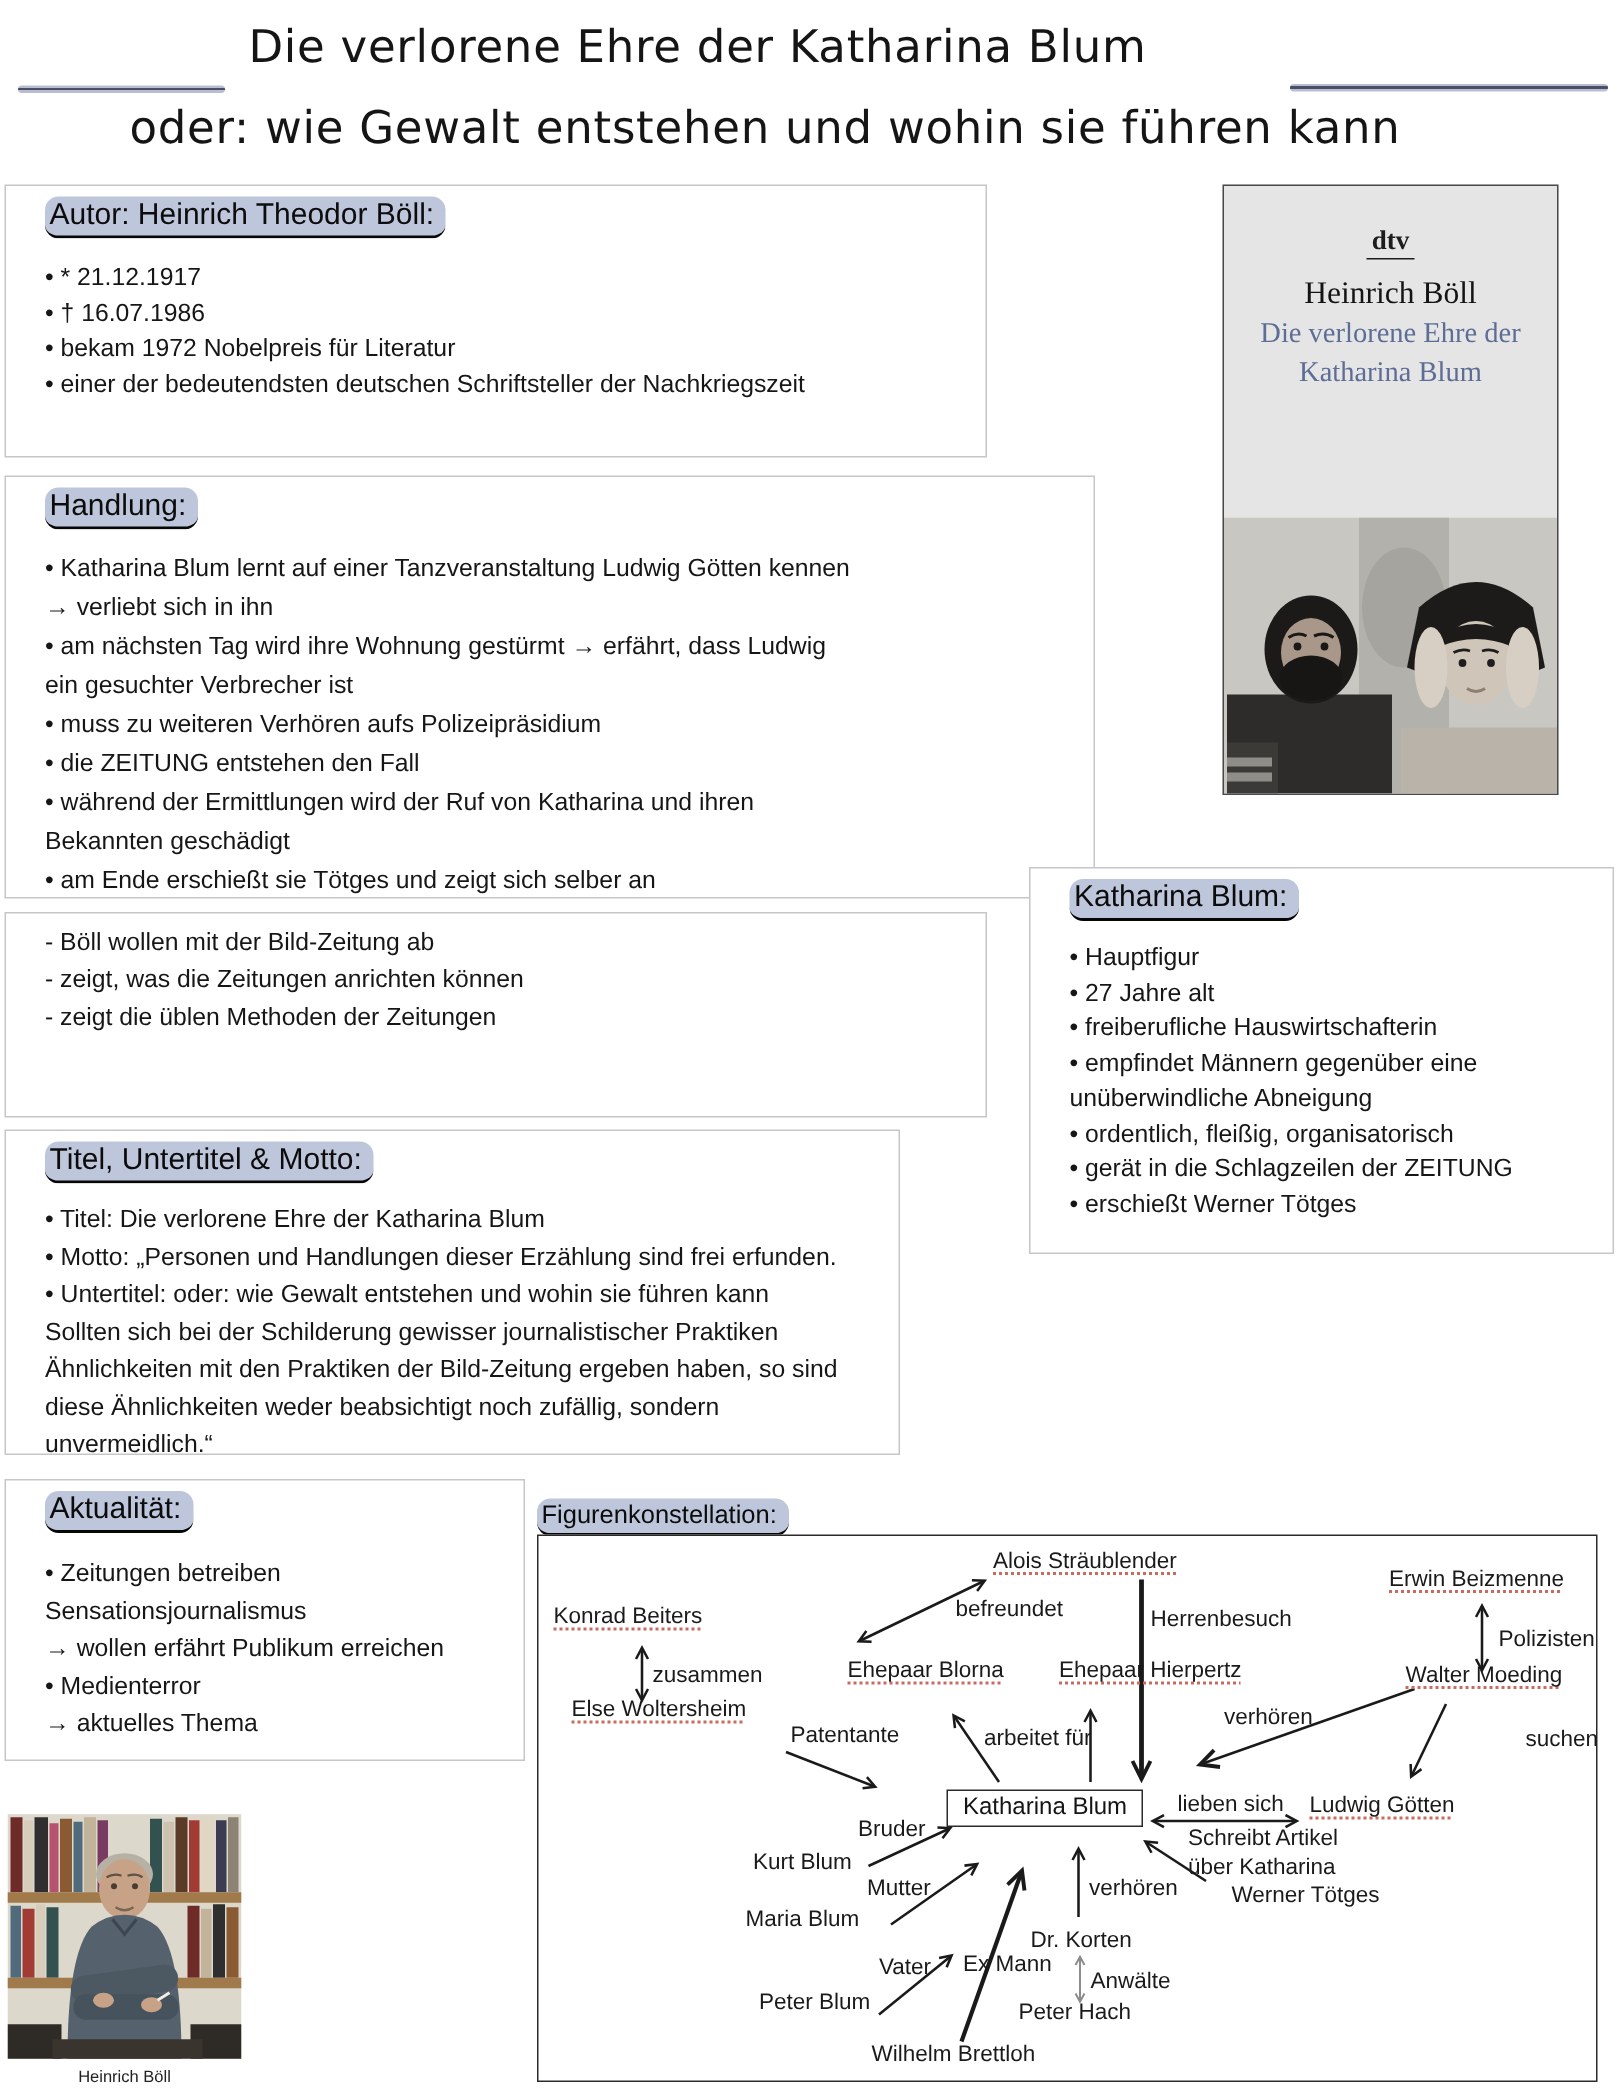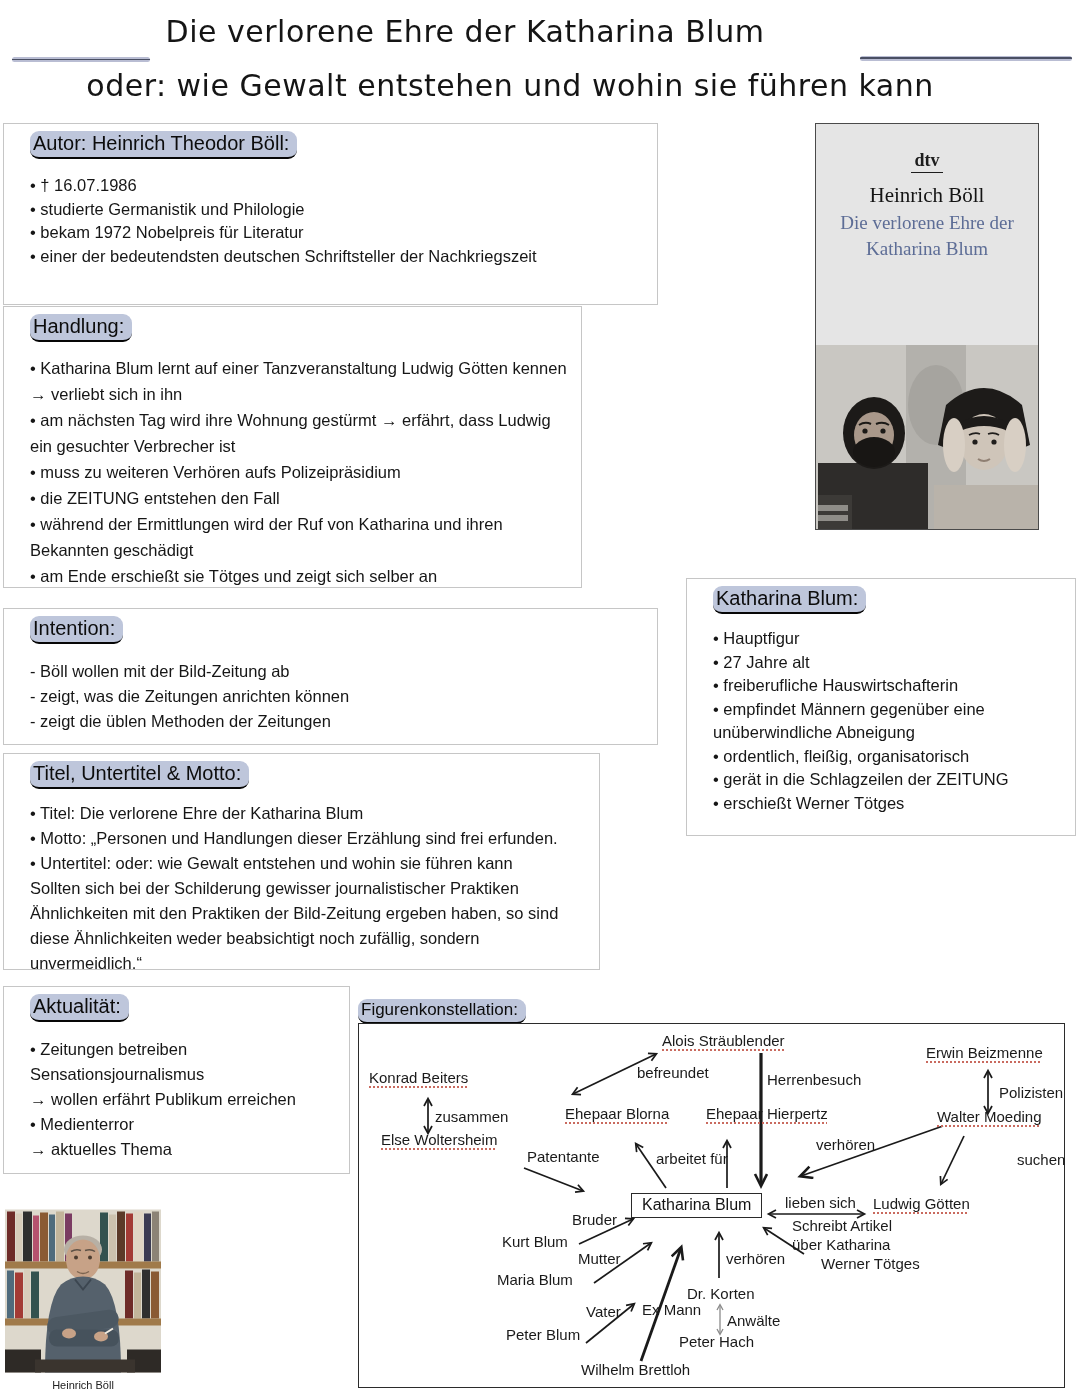--- a/index.html
+++ b/index.html
@@ -69,48 +69,45 @@
   <div class="deco-line deco-left"></div>
   <div class="deco-line deco-right"></div>
   <div class="main-title t1">Die verlorene Ehre der Katharina Blum</div>
   <div class="main-title t2">oder: wie Gewalt entstehen und wohin sie führen kann</div>
 
   <section class="box" style="left:3px;top:123px;width:655px;height:182px">
     <div class="hd-row">
       <span class="hd">Autor: Heinrich Theodor Böll:</span>
     </div>
     <div>
+        <div class="tline">• * 21.12.1917</div>
         <div class="tline">• † 16.07.1986</div>
-        <div class="tline">• studierte Germanistik und Philologie</div>
         <div class="tline">• bekam 1972 Nobelpreis für Literatur</div>
         <div class="tline">• einer der bedeutendsten deutschen Schriftsteller der Nachkriegszeit</div>
       </div>
   </section>
 
-  <section class="box lh26" style="left:3px;top:306px;width:579px;height:282px">
+  <section class="box lh26" style="left:3px;top:317px;width:727px;height:282px">
     <div class="hd-row" style="margin-bottom:13px">
       <span class="hd">Handlung:</span>
     </div>
     <div>
         <div class="tline">• Katharina Blum lernt auf einer Tanzveranstaltung Ludwig Götten kennen</div>
         <div class="tline">→ verliebt sich in ihn</div>
         <div class="tline">• am nächsten Tag wird ihre Wohnung gestürmt → erfährt, dass Ludwig</div>
         <div class="tline">ein gesuchter Verbrecher ist</div>
         <div class="tline">• muss zu weiteren Verhören aufs Polizeipräsidium</div>
         <div class="tline">• die ZEITUNG entstehen den Fall</div>
         <div class="tline">• während der Ermittlungen wird der Ruf von Katharina und ihren</div>
         <div class="tline">Bekannten geschädigt</div>
         <div class="tline">• am Ende erschießt sie Tötges und zeigt sich selber an</div>
       </div>
   </section>
 
   <section class="box lh25" style="left:3px;top:608px;width:655px;height:137px">
-    <div class="hd-row">
-      <span class="hd">Intention:</span>
-    </div>
     <div>
         <div class="tline">- Böll wollen mit der Bild-Zeitung ab</div>
         <div class="tline">- zeigt, was die Zeitungen anrichten können</div>
         <div class="tline">- zeigt die üblen Methoden der Zeitungen</div>
       </div>
   </section>
 
   <section class="box lh25 titelbox" style="left:3px;top:753px;width:597px;height:217px">
     <div class="hd-row">
       <span class="hd">Titel, Untertitel &amp; Motto:</span>

